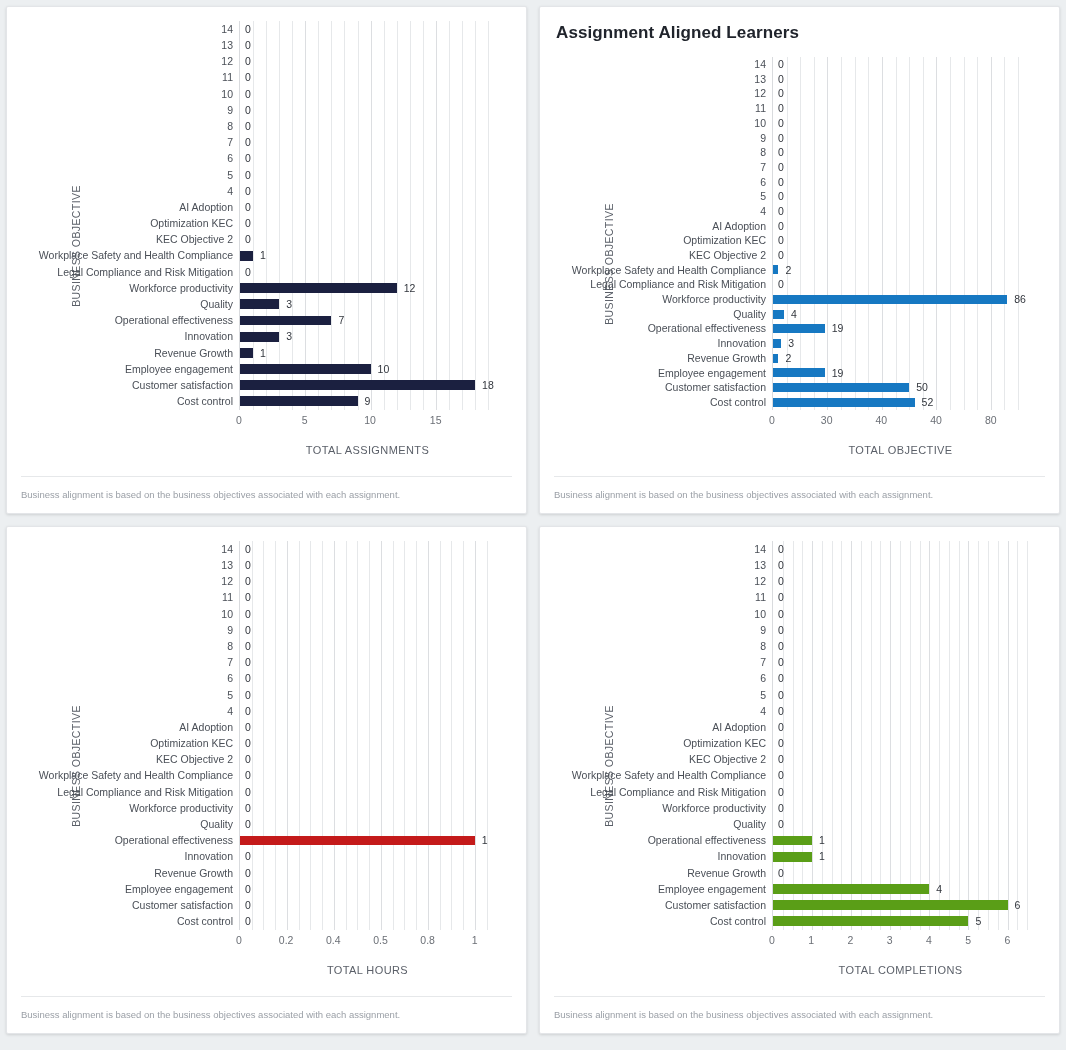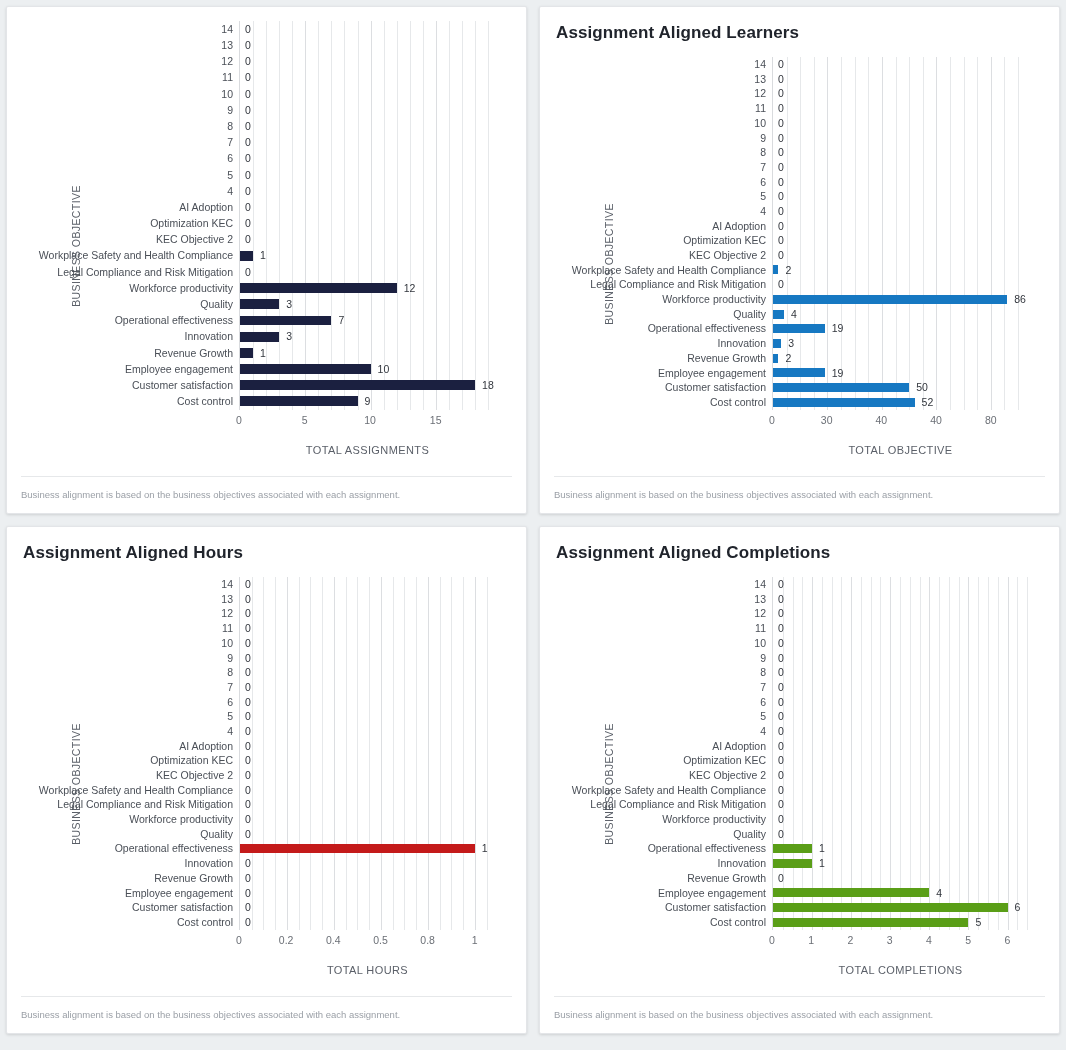--- a/index.html
+++ b/index.html
@@ -476,21 +476,20 @@
             <span class="xtick" style="left: 85.1064%;">80</span>
           </div>
           <div class="xaxis-title">TOTAL OBJECTIVE</div>
         </div>
       </div>
       <div class="footnote-wrap">
         <div class="footnote">Business alignment is based on the business objectives associated with each assignment.</div>
       </div>
     </div>
     <div class="card">
-      <div class="card-title">Assignment Aligned Hours</div>
       <div class="chart-wrap">
         <div class="chart">
           <div class="yaxis-title">BUSINESS OBJECTIVE</div>
           <div class="plot">
             <div class="plot-inner">
               <div class="gridline" style="left: 4.58716%;"></div>
               <div class="gridline" style="left: 9.17431%;"></div>
               <div class="gridline" style="left: 13.7615%;"></div>
               <div class="gridline major" style="left: 18.3486%;"></div>
               <div class="gridline" style="left: 22.9358%;"></div>
@@ -643,21 +642,20 @@
             <span class="xtick" style="left: 91.7431%;">1</span>
           </div>
           <div class="xaxis-title">TOTAL HOURS</div>
         </div>
       </div>
       <div class="footnote-wrap">
         <div class="footnote">Business alignment is based on the business objectives associated with each assignment.</div>
       </div>
     </div>
     <div class="card">
-      <div class="card-title">Assignment Aligned Completions</div>
       <div class="chart-wrap">
         <div class="chart">
           <div class="yaxis-title">BUSINESS OBJECTIVE</div>
           <div class="plot">
             <div class="plot-inner">
               <div class="gridline" style="left: 3.81679%;"></div>
               <div class="gridline" style="left: 7.63359%;"></div>
               <div class="gridline" style="left: 11.4504%;"></div>
               <div class="gridline major" style="left: 15.2672%;"></div>
               <div class="gridline" style="left: 19.084%;"></div>

